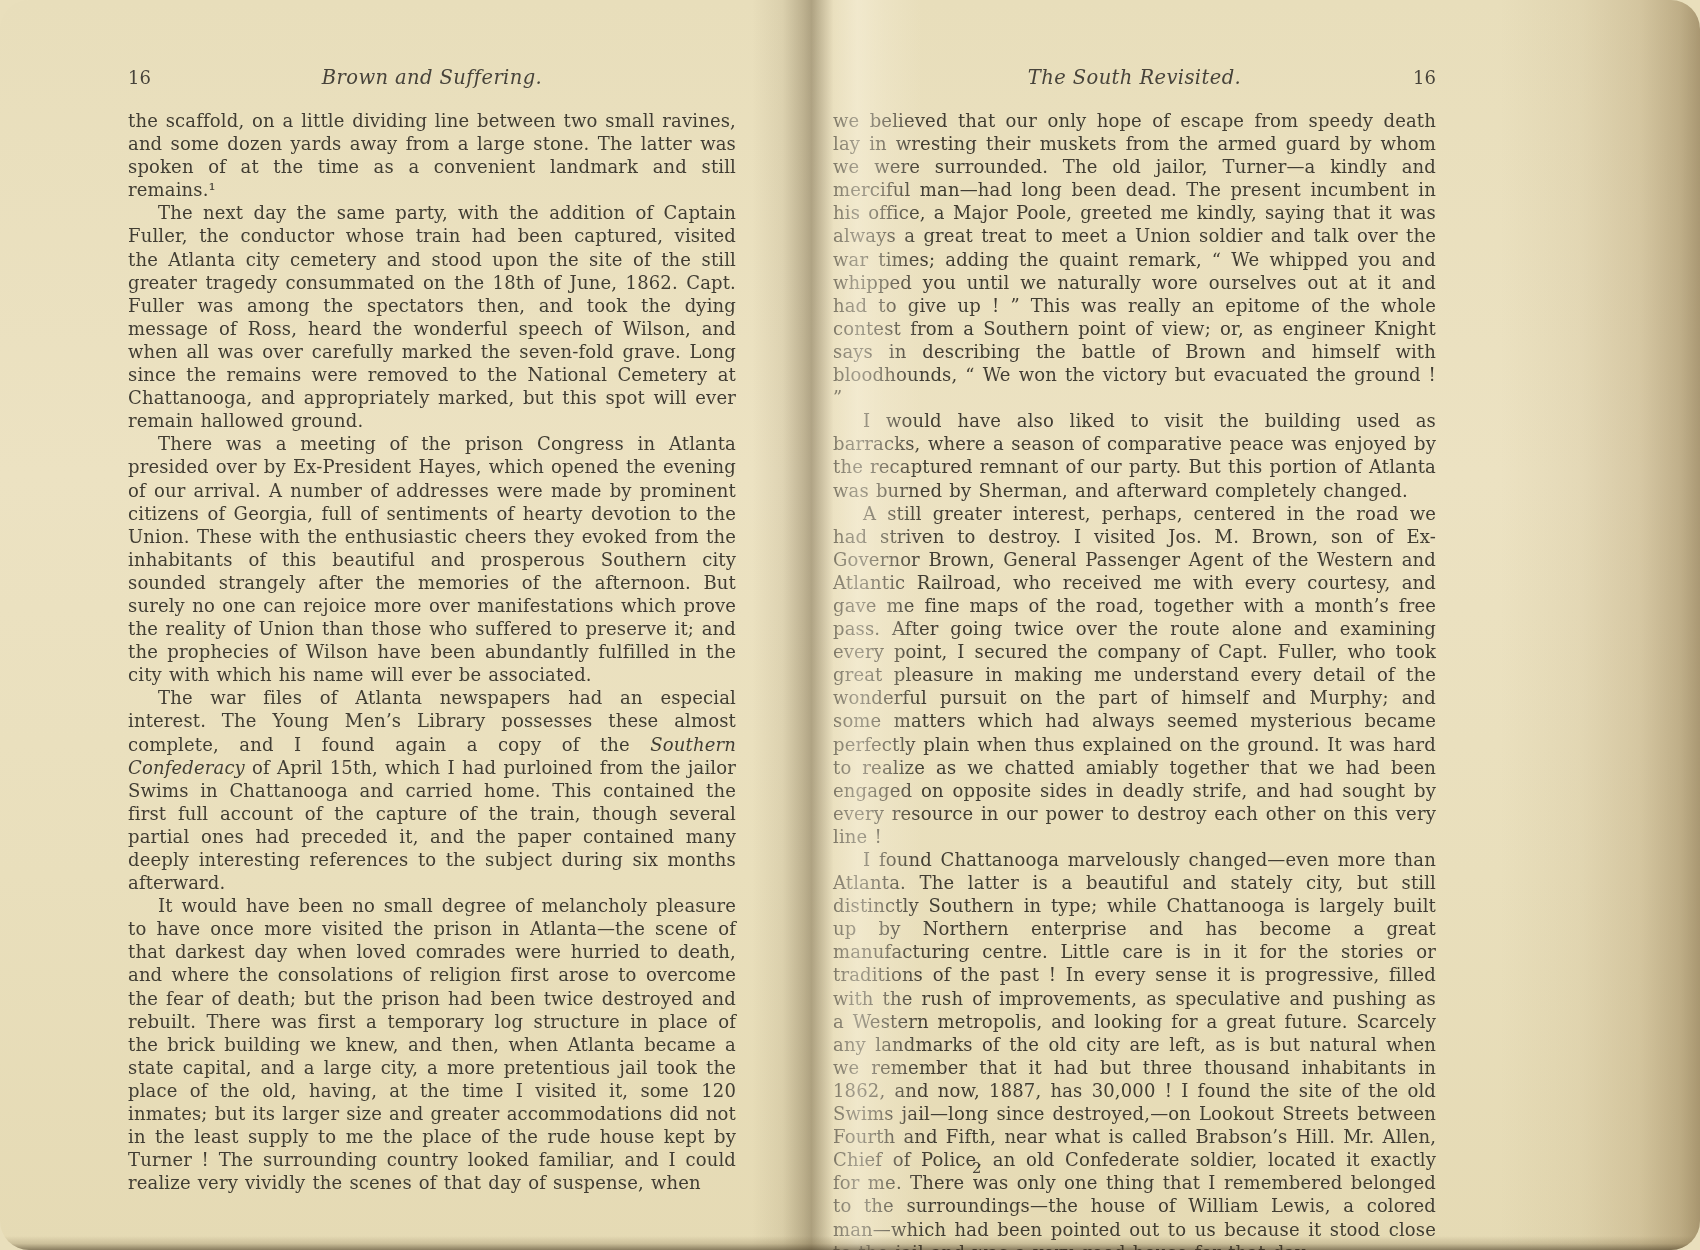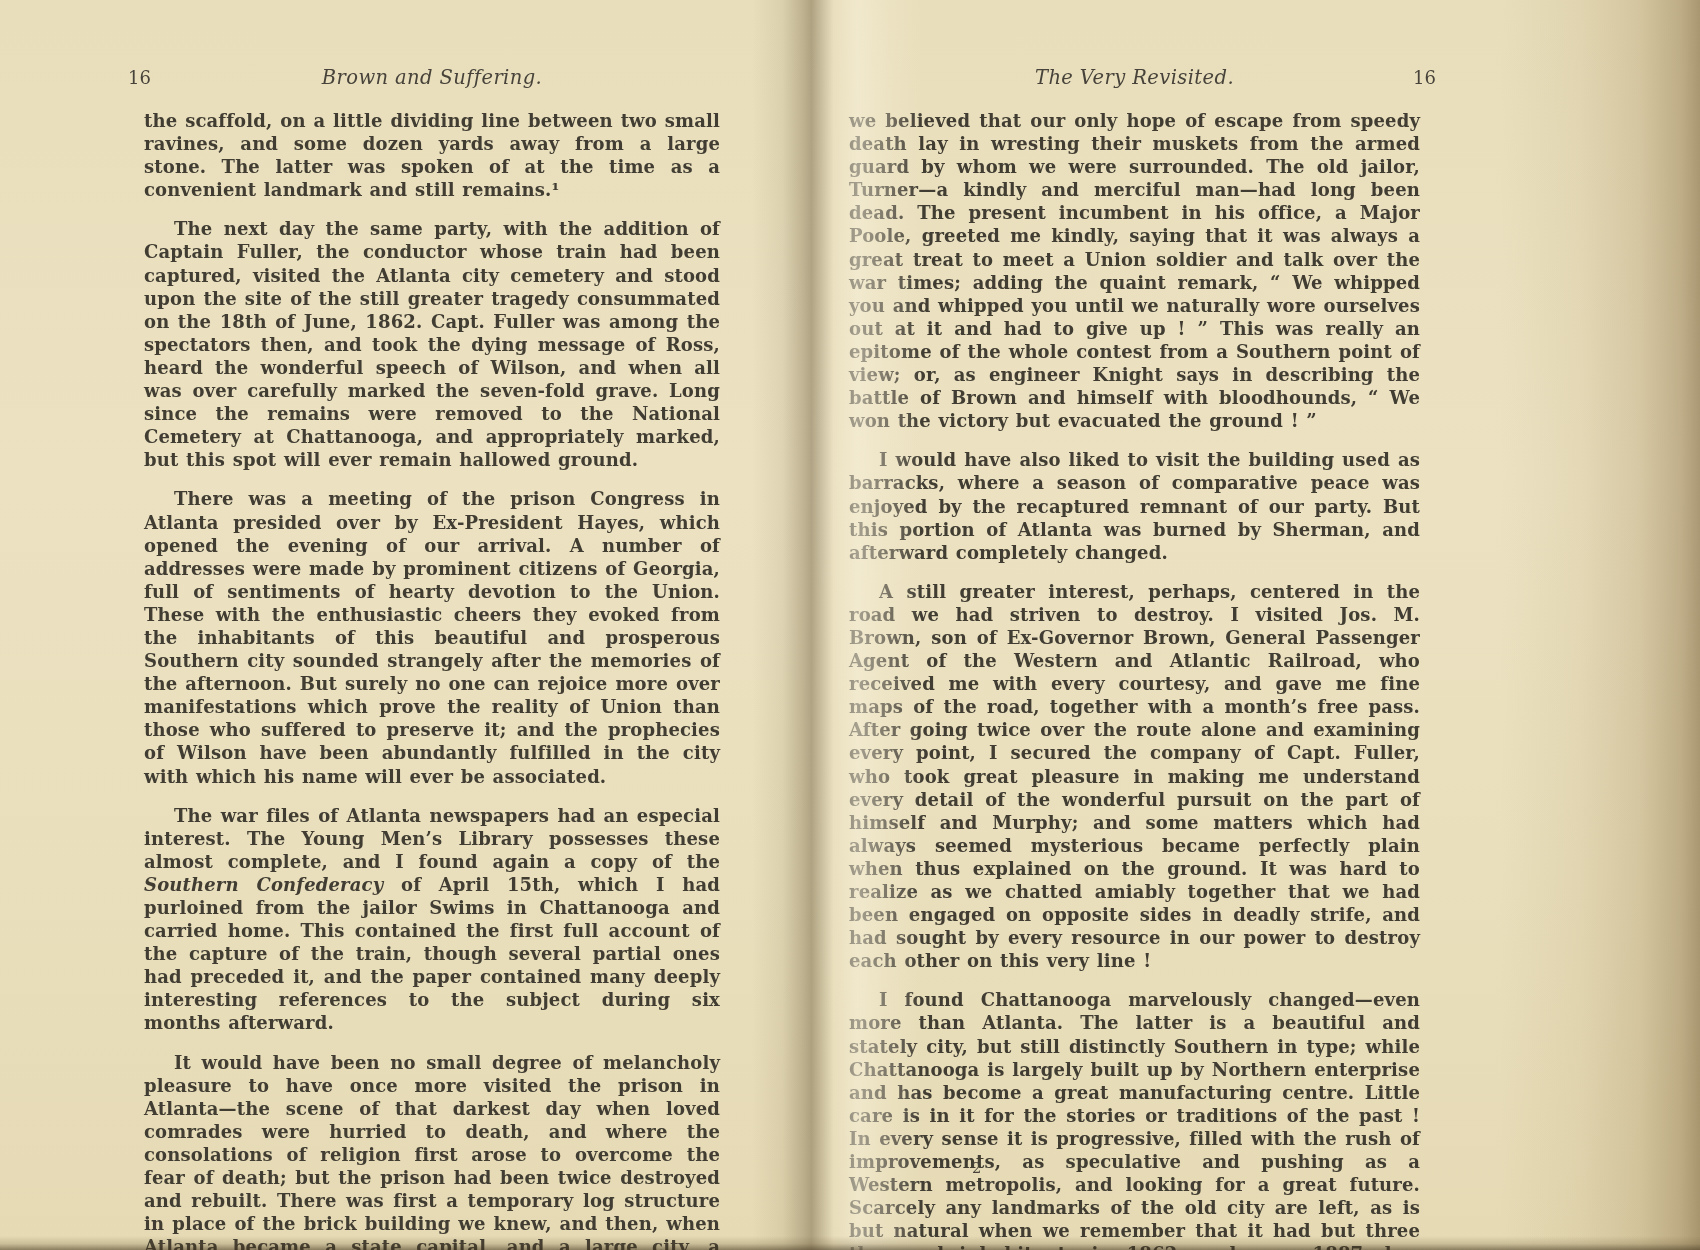--- a/index.html
+++ b/index.html
@@ -7,20 +7,21 @@
     width: 1700px; height: 1250px;
     overflow: hidden;
     font-family: "DejaVu Serif", "Liberation Serif", serif;
     background: #e9dfbc;
   }
   .spread {
     position: relative;
     width: 1700px; height: 1250px;
     background: linear-gradient(180deg, #e8debb 0%, #ece2c2 38%, #e9dfbc 70%, #e5dab4 100%);
     overflow: hidden;
+    border-radius: 29px;
   }
   
   .page { position: absolute; top: 66px; color: #413d33; }
   .page.left  { left: 128px; width: 608px; }
   .page.right { left: 833px; width: 603px; }
 
   .running-head {
     display: grid;
     grid-template-columns: 1fr auto 1fr;
     align-items: baseline;
@@ -33,28 +34,27 @@
     letter-spacing: 0.4px;
     color: #47433a;
     text-align: center;
   }
   .pagenum { font-size: 18px; color: #47433a; }
   .pagenum.num-left  { text-align: left; }
   .pagenum.num-right { text-align: right; }
 
   .body-text { text-align: justify; }
   .para {
-    margin: 16px;
+    margin: 0;
     font-size: 18px;
     line-height: 23.1px;
     text-align: justify;
     word-spacing: 1.2px;
     letter-spacing: 0.15px;
     color: #413d33;
-    font-weight: bold;
   }
   .para.indent { text-indent: 30px; }
   .para i { font-style: italic; }
 
   .signature {
     position: absolute;
     left: 972px; top: 1160px;
     font-size: 14.5px;
     color: #47433a;
   }
@@ -112,21 +112,21 @@
         <p class="para indent"><span>There was a meeting of the prison Congress in Atlanta presided over by Ex-President Hayes, which opened the evening of our arrival.  A number of addresses were made by prominent citizens of Georgia, full of sentiments of hearty devotion to the Union.  These with the enthusiastic cheers they evoked from the inhabitants of this beautiful and prosperous Southern city sounded strangely after the memories of the afternoon.  But surely no one can rejoice more over manifestations which prove the reality of Union than those who suffered to preserve it; and the prophecies of Wilson have been abundantly fulfilled in the city with which his name will ever be associated.</span></p>
         <p class="para indent"><span>The war files of Atlanta newspapers had an especial interest.  The Young Men’s Library possesses these almost complete, and I found again a copy of the </span><i>Southern Confederacy</i><span> of April 15th, which I had purloined from the jailor Swims in Chattanooga and carried home.  This contained the first full account of the capture of the train, though several partial ones had preceded it, and the paper contained many deeply interesting references to the subject during six months afterward.</span></p>
         <p class="para indent"><span>It would have been no small degree of melancholy pleasure to have once more visited the prison in Atlanta—the scene of that darkest day when loved comrades were hurried to death, and where the consolations of religion first arose to overcome the fear of death; but the prison had been twice destroyed and rebuilt.  There was first a temporary log structure in place of the brick building we knew, and then, when Atlanta became a state capital, and a large city, a more pretentious jail took the place of the old, having, at the time I visited it, some 120 inmates; but its larger size and greater accommodations did not in the least supply to me the place of the rude house kept by Turner !  The surrounding country looked familiar, and I could realize very vividly the scenes of that day of suspense, when</span></p>
       </div>
 
   </section>
 
   <section class="page right">
     <header class="running-head">
       <span class="pagenum num-left"></span>
-      <span class="head-title">The Very Revisited.</span>
+      <span class="head-title">The South Revisited.</span>
       <span class="pagenum num-right">16</span>
     </header>
     <div class="body-text">
         <p class="para"><span>we believed that our only hope of escape from speedy death lay in wresting their muskets from the armed guard by whom we were surrounded.  The old jailor, Turner—a kindly and merciful man—had long been dead.  The present incumbent in his office, a Major Poole, greeted me kindly, saying that it was always a great treat to meet a Union soldier and talk over the war times; adding the quaint remark, “ We whipped you and whipped you until we naturally wore ourselves out at it and had to give up ! ”  This was really an epitome of the whole contest from a Southern point of view; or, as engineer Knight says in describing the battle of Brown and himself with bloodhounds, “ We won the victory but evacuated the ground ! ”</span></p>
         <p class="para indent"><span>I would have also liked to visit the building used as barracks, where a season of comparative peace was enjoyed by the recaptured remnant of our party.  But this portion of Atlanta was burned by Sherman, and afterward completely changed.</span></p>
         <p class="para indent"><span>A still greater interest, perhaps, centered in the road we had striven to destroy.  I visited Jos. M. Brown, son of Ex-Governor Brown, General Passenger Agent of the Western and Atlantic Railroad, who received me with every courtesy, and gave me fine maps of the road, together with a month’s free pass.  After going twice over the route alone and examining every point, I secured the company of Capt. Fuller, who took great pleasure in making me understand every detail of the wonderful pursuit on the part of himself and Murphy; and some matters which had always seemed mysterious became perfectly plain when thus explained on the ground.  It was hard to realize as we chatted amiably together that we had been engaged on opposite sides in deadly strife, and had sought by every resource in our power to destroy each other on this very line !</span></p>
         <p class="para indent"><span>I found Chattanooga marvelously changed—even more than Atlanta.  The latter is a beautiful and stately city, but still distinctly Southern in type; while Chattanooga is largely built up by Northern enterprise and has become a great manufacturing centre.  Little care is in it for the stories or traditions of the past !  In every sense it is progressive, filled with the rush of improvements, as speculative and pushing as a Western metropolis, and looking for a great future.  Scarcely any landmarks of the old city are left, as is but natural when we remember that it had but three thousand inhabitants in 1862, and now, 1887, has 30,000 !  I found the site of the old Swims jail—long since destroyed,—on Lookout Streets between Fourth and Fifth, near what is called Brabson’s Hill.  Mr. Allen, Chief of Police, an old Confederate soldier, located it exactly for me.  There was only one thing that I remembered belonged to the surroundings—the house of William Lewis, a colored man—which had been pointed out to us because it stood close to the jail and was a very good house for that day.</span></p>
       </div>
   </section>
 

